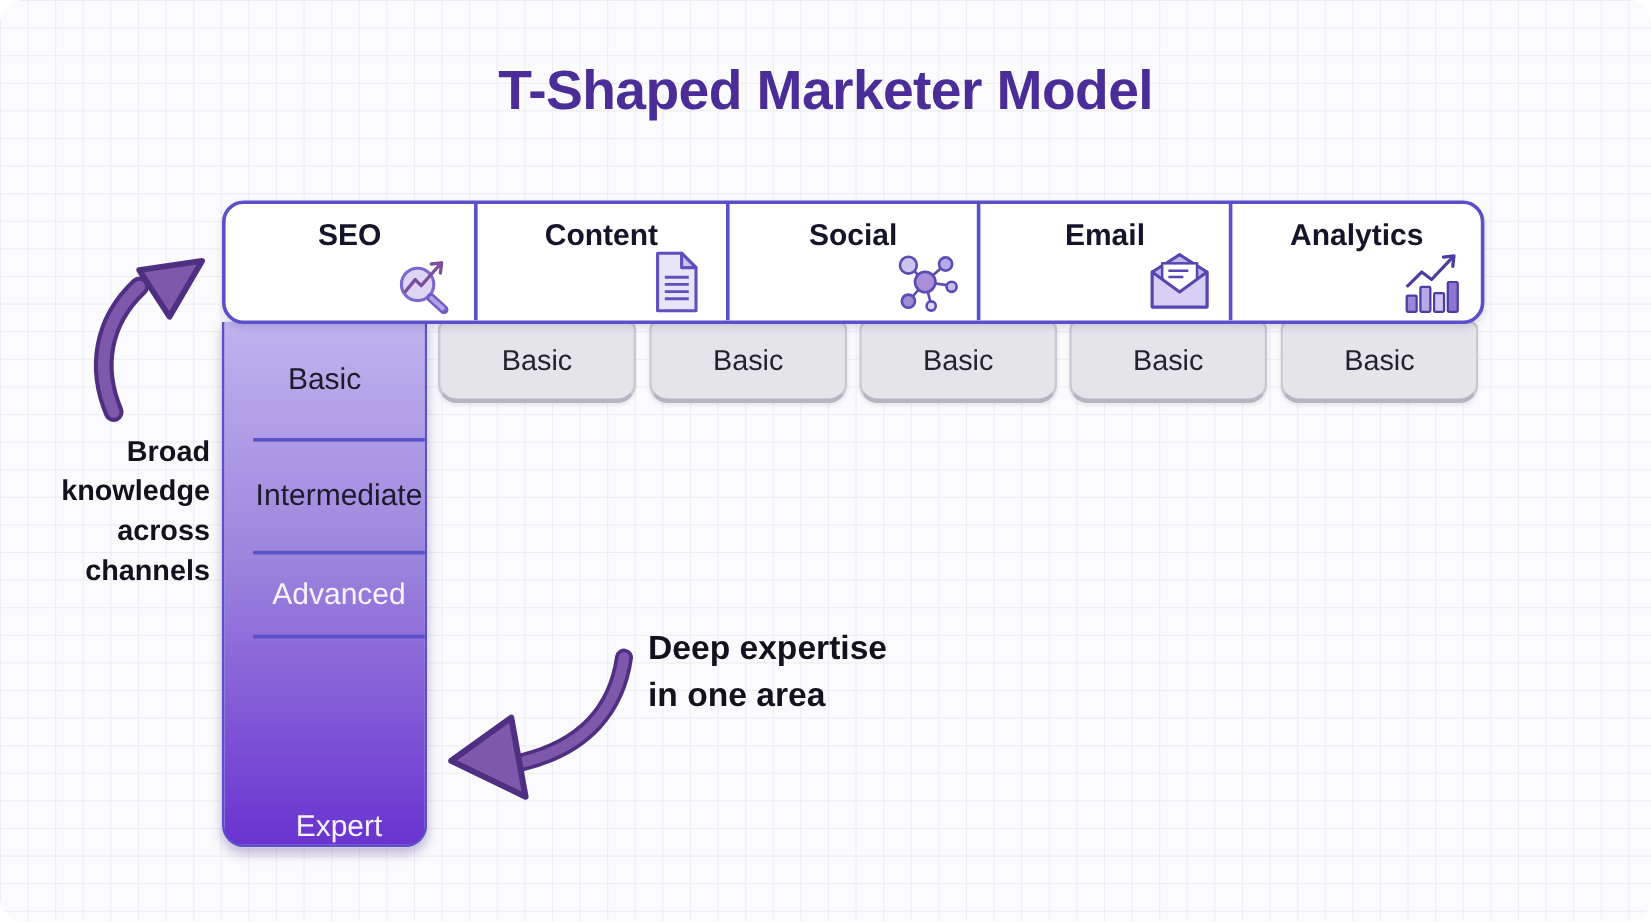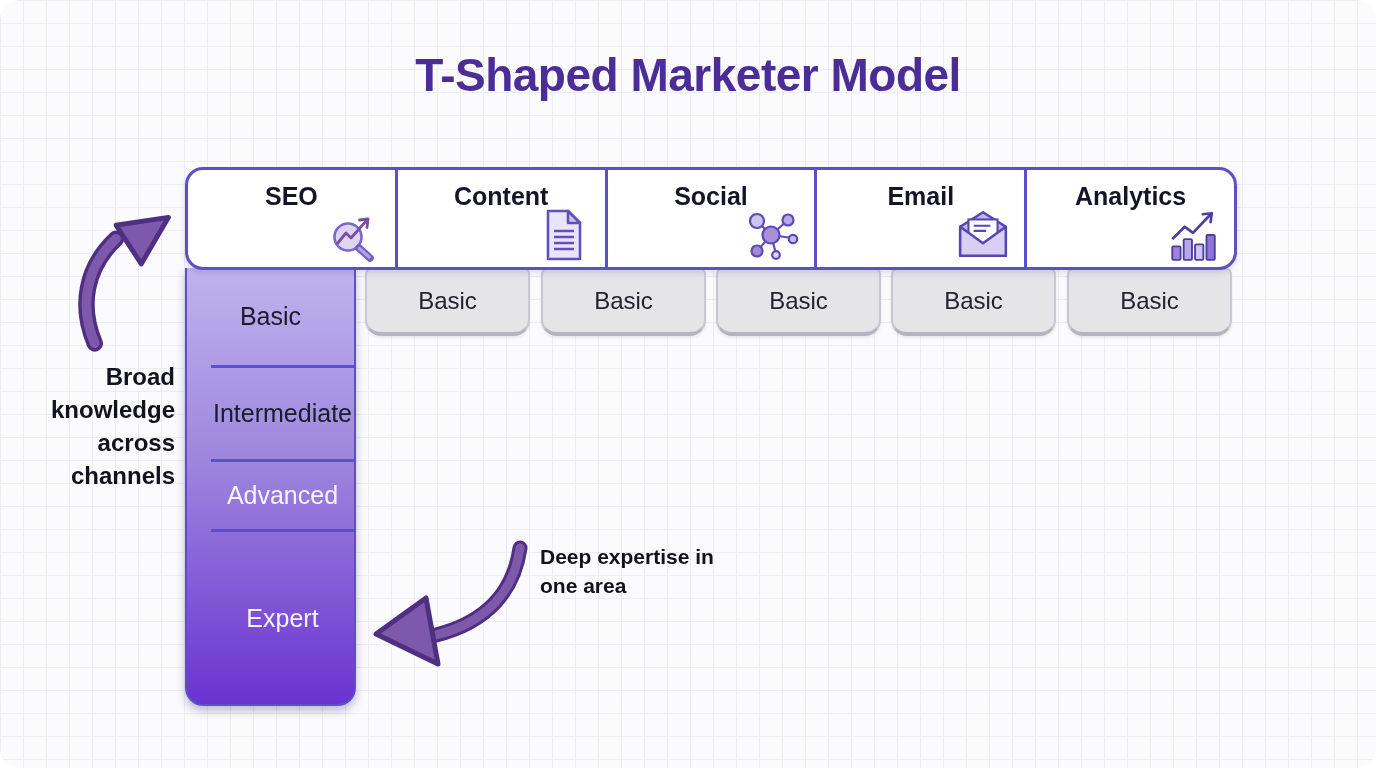--- a/index.html
+++ b/index.html
@@ -91,32 +91,32 @@
   }
   .level{
     display:flex;align-items:center;justify-content:center;
     font-size:25px;
     box-sizing:border-box;
   }
   .level + .level{border-top:3px solid var(--accent);margin-left:24px;}
   .lv-basic{height:97px;color:var(--dark-text);}
   .lv-intermediate{height:94px;color:var(--dark-text);}
   .lv-advanced{height:70px;color:var(--light-text);}
-  .lv-expert{flex:1 1 auto;color:var(--light-text);}
+  .lv-expert{flex:1 1 auto;color:var(--light-text);align-items:flex-end;}
   
   .broad-note{
     position:absolute;left:25px;top:360px;width:150px;
     text-align:right;
     font-size:24px;font-weight:700;line-height:1.38;
     color:#12121e;
   }
   .deep-note{
-    position:absolute;left:540px;top:543px;width:205px;
+    position:absolute;left:540px;top:521px;width:205px;
     text-align:left;
-    font-size:21px;font-weight:700;line-height:1.38;
+    font-size:28px;font-weight:700;line-height:1.38;
     color:#12121e;
   }
   .arrow1{position:absolute;left:58px;top:200px;width:120px;height:155px;z-index:4;}
   .arrow2{position:absolute;left:368px;top:540px;width:160px;height:135px;z-index:4;}
 </style>
 </head>
 <body>
 
 <div class="canvas">
 

